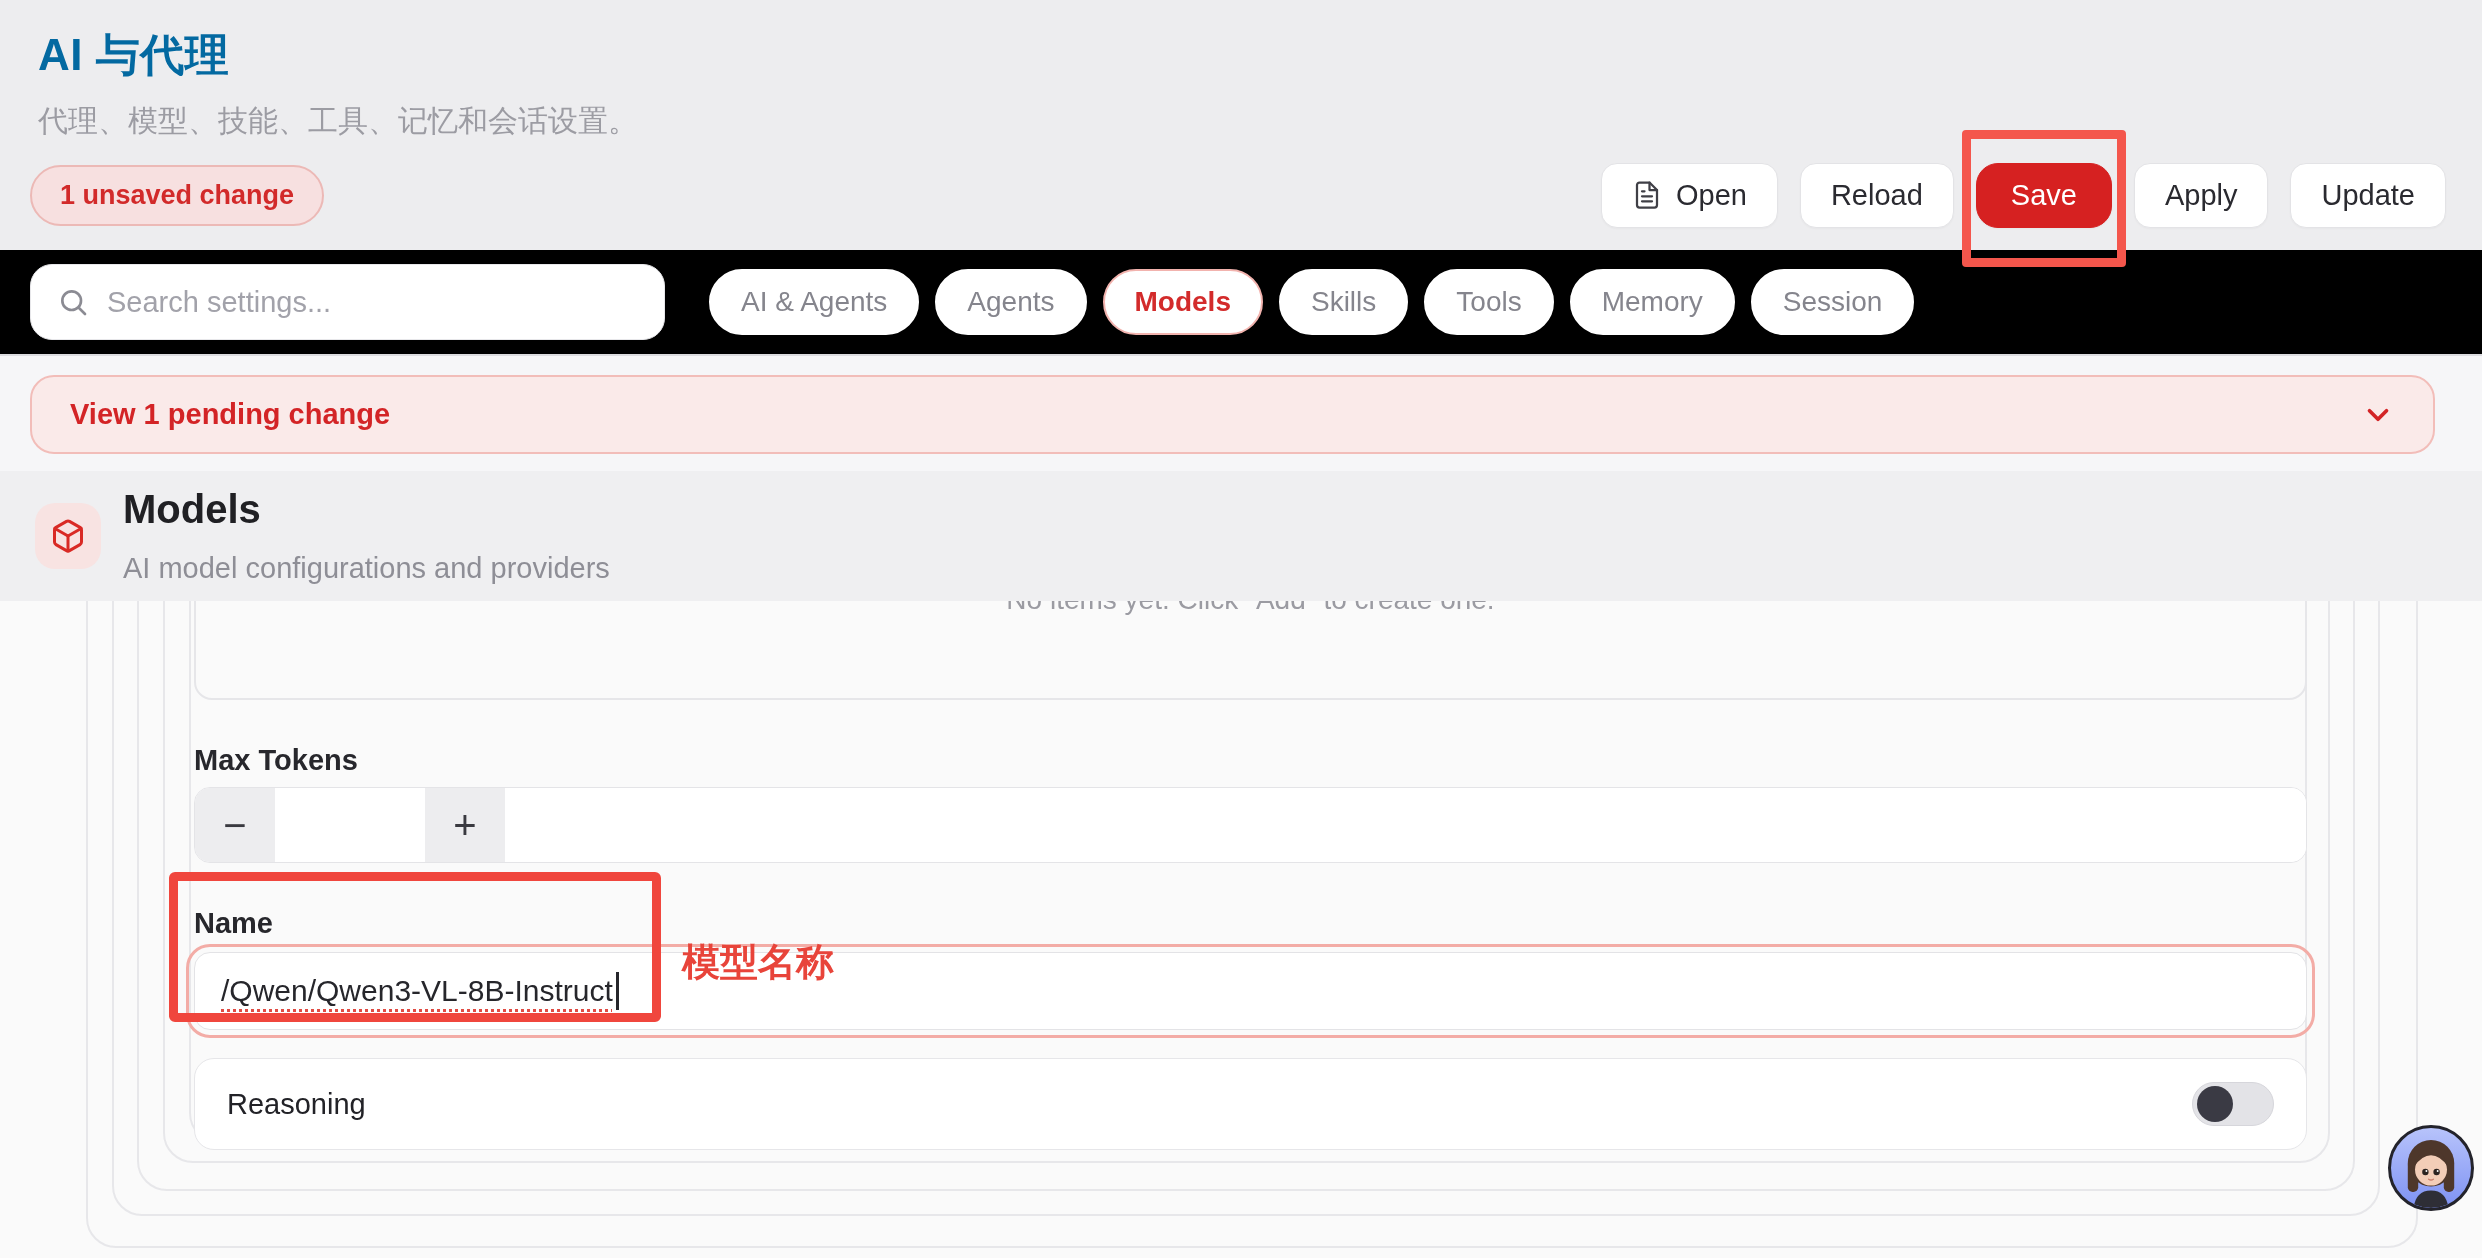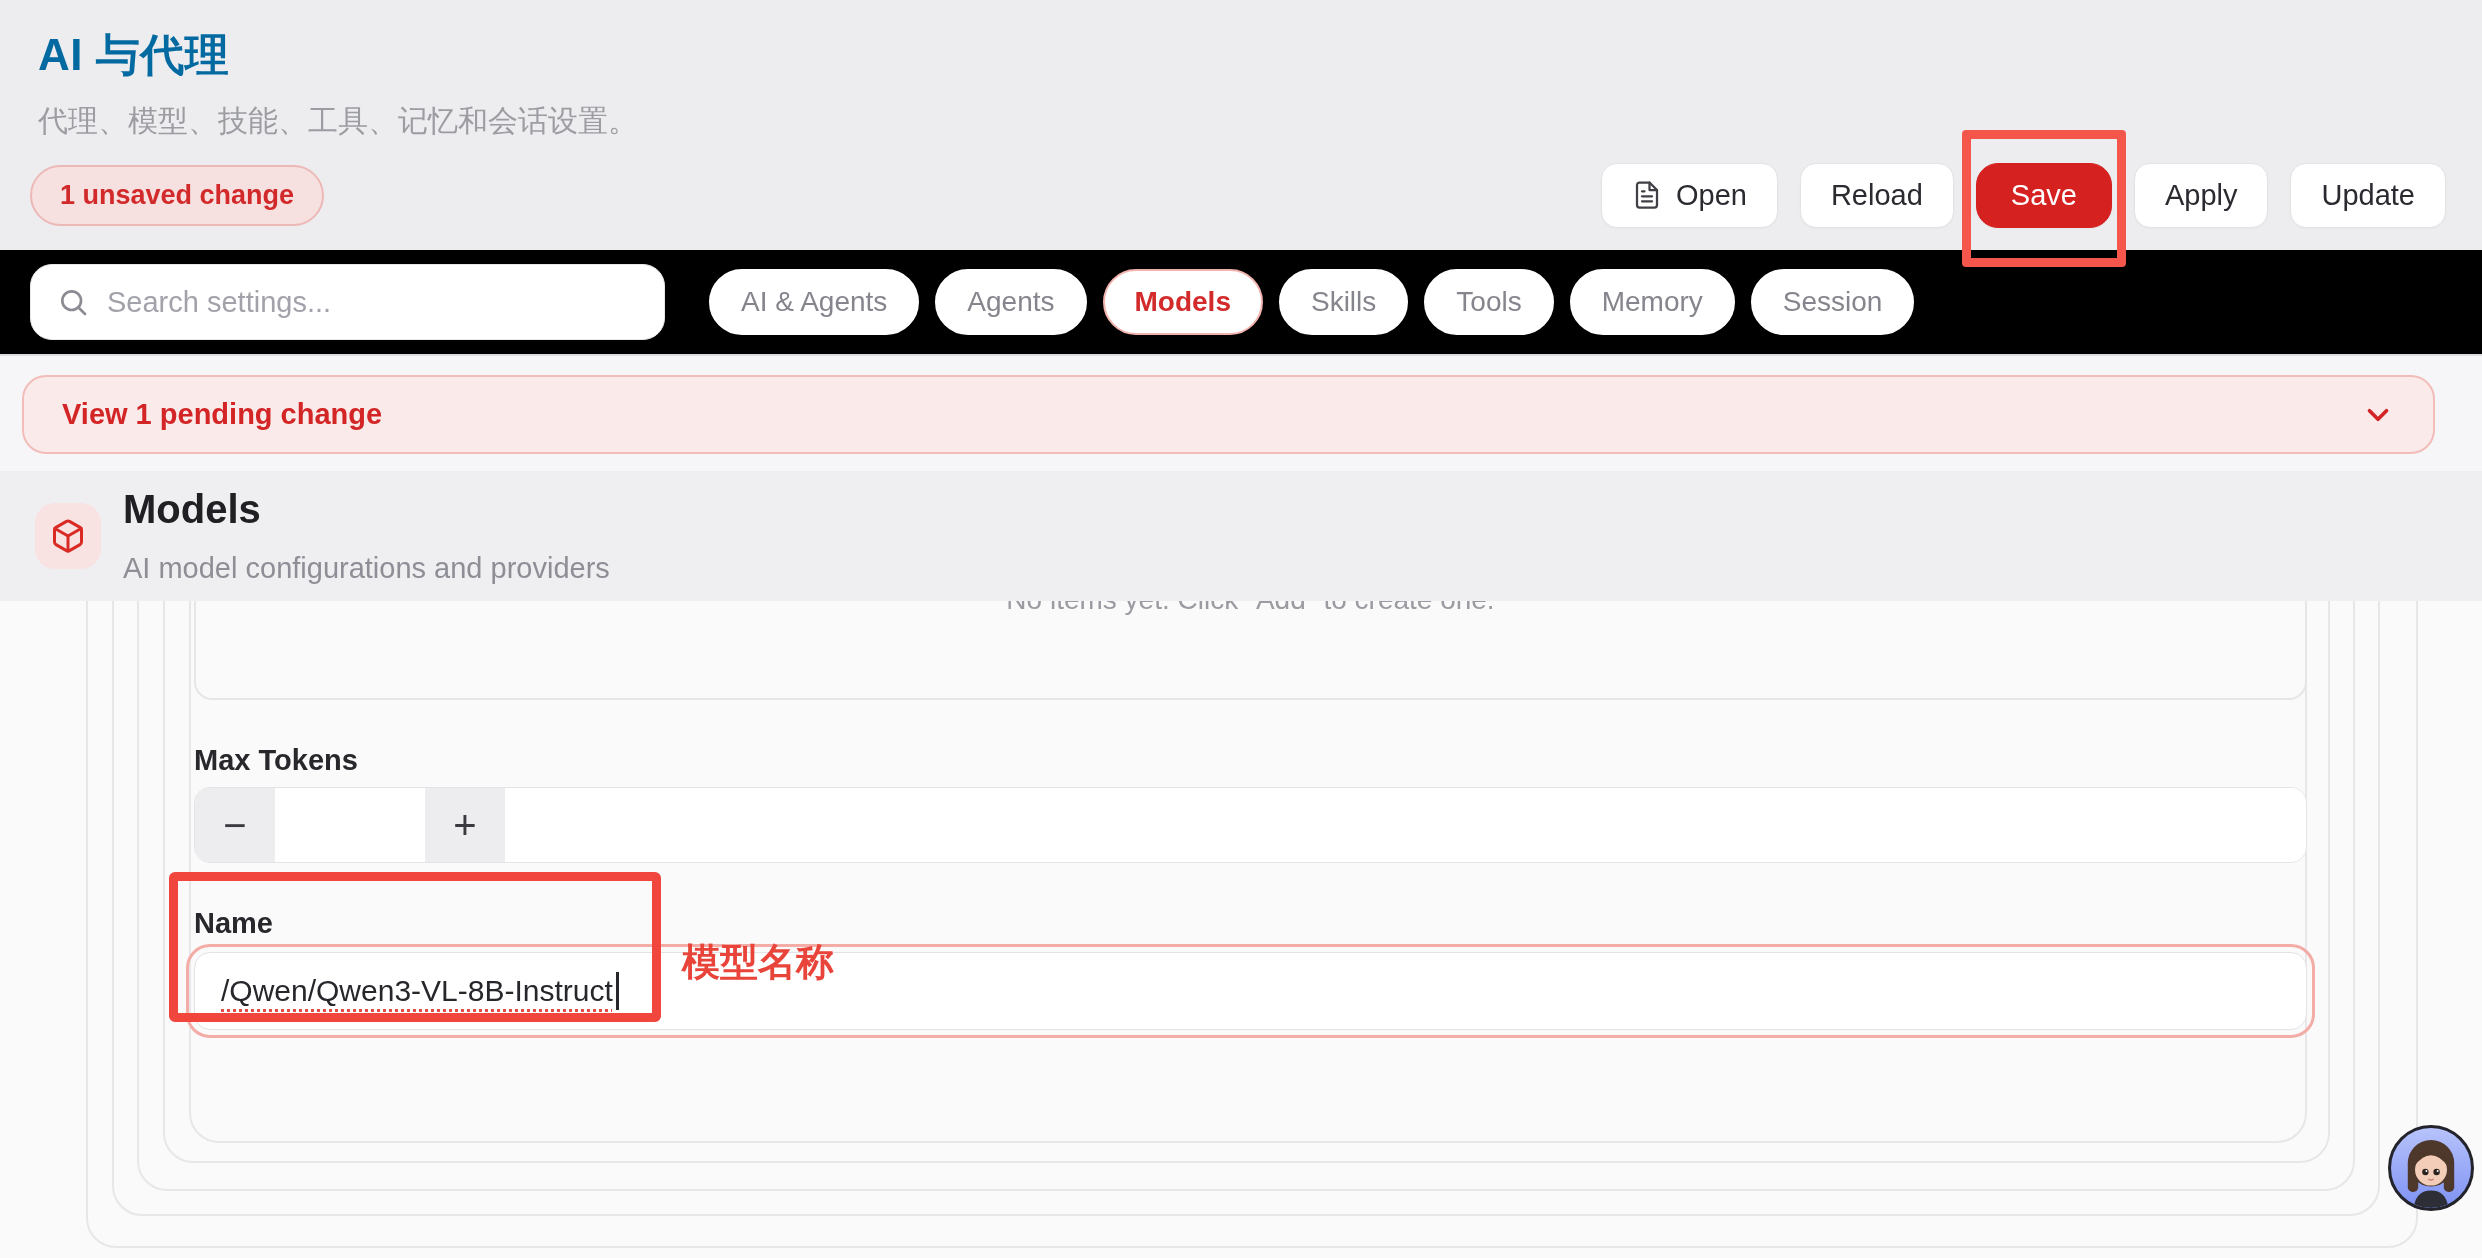--- a/index.html
+++ b/index.html
@@ -51,21 +51,21 @@
   }
   .searchbox input::placeholder { color: #a2a2aa; }
   .tabs { display: flex; gap: 16px; margin-left: 44px; }
   .tab {
     background: #ffffff; border: 2px solid #ffffff; border-radius: 999px;
     font-size: 28px; color: #85858d; padding: 15px 30px; cursor: pointer;
   }
   .tab.active { color: #d32b2b; border-color: #f2b3ae; font-weight: 600; }
 
   
-  .pendstrip { background: #f6f6f8; height: 115px; padding: 19px 47px 0 22px; }
+  .pendstrip { background: #f6f6f8; height: 115px; padding: 19px 47px 0 30px; }
   .pendbanner {
     height: 79px; background: #faeae9; border: 2px solid #f2bdb9; border-radius: 24px;
     display: flex; align-items: center; padding: 0 38px; cursor: pointer;
   }
   .pendbanner .txt { font-size: 29px; font-weight: 700; color: #d32426; }
   .pendbanner .spacer { flex: 1; }
 
   
   .band { background: #efeff1; height: 130px; display: flex; align-items: center;
           padding: 0 35px; position: relative; z-index: 5; }
@@ -263,20 +263,27 @@
       <button class="step-btn">+</button>
       <div class="step-fill"></div>
     </div>
 
     <div class="field-label">Name</div>
     <div class="name-input" role="textbox">
       <span class="name-text">/Qwen/Qwen3-VL-8B-Instruct</span>
         <span class="caret"></span>
     </div>
 
+    <div class="reasoning-card">
+      <span class="lbl">Reasoning</span>
+      <span class="spacer"></span>
+      <div class="toggle">
+        <div class="knob"></div>
+      </div>
+    </div>
   </div>
 
   <div class="anno-name"></div>
   <div class="anno-note">模型名称</div>
 </div>
 
 <div class="avatar">
   <svg viewBox="0 0 100 100">
     <defs>
       <clipPath id="avclip">

